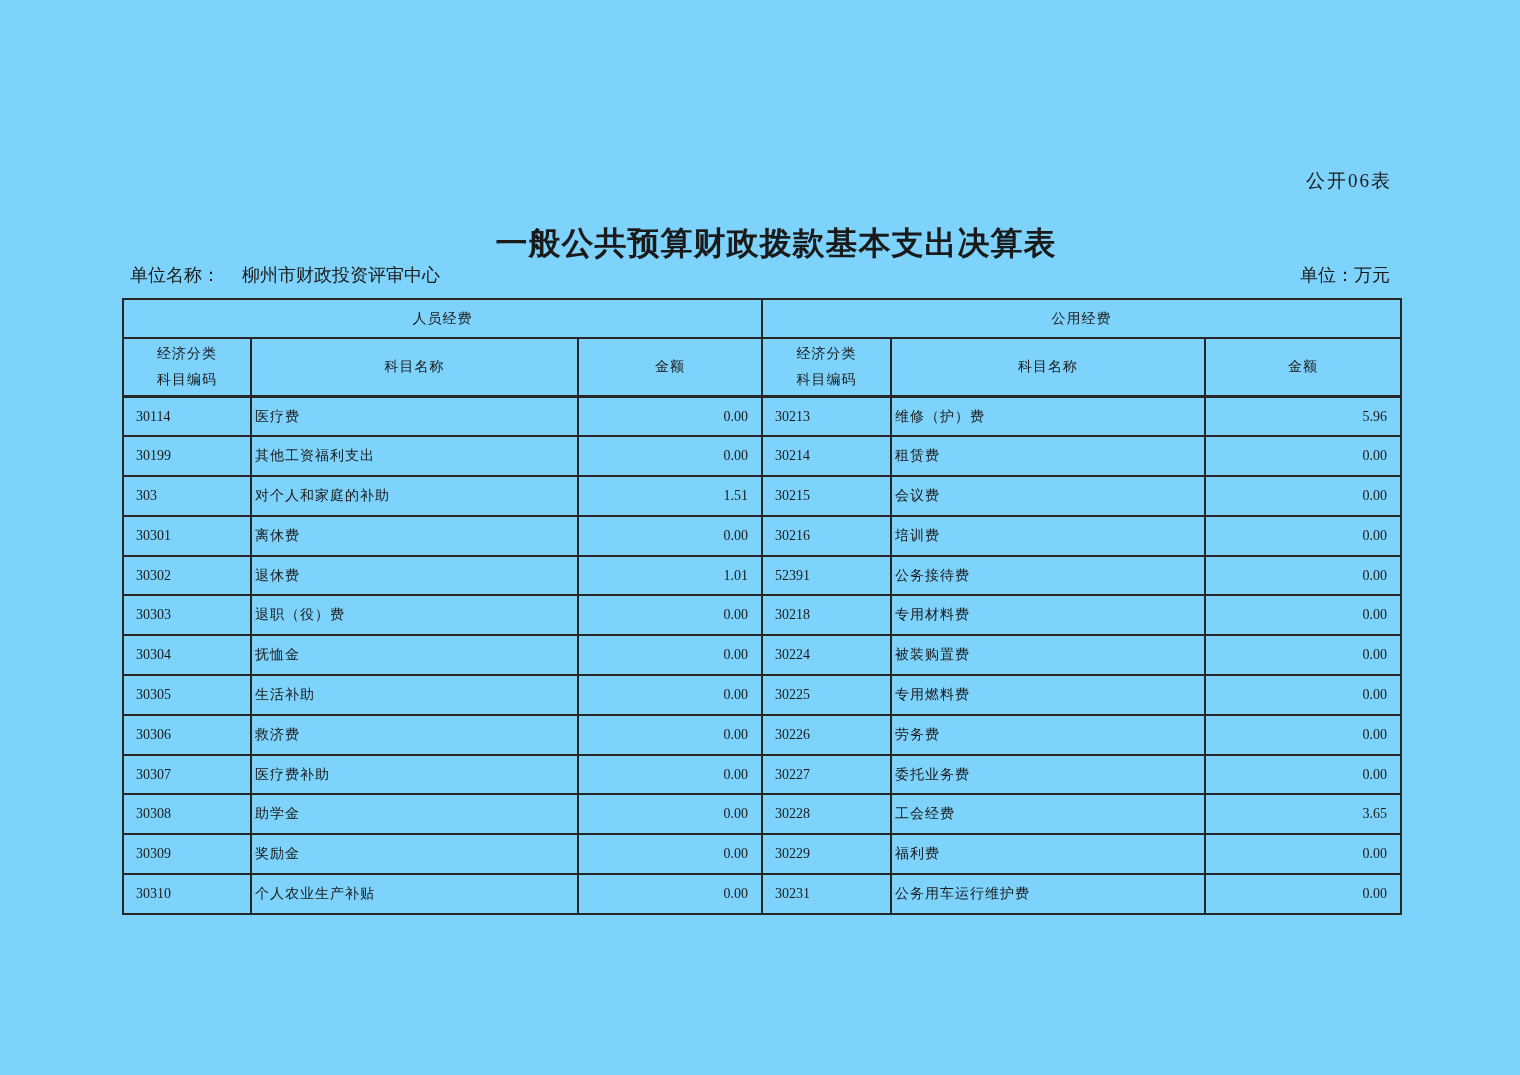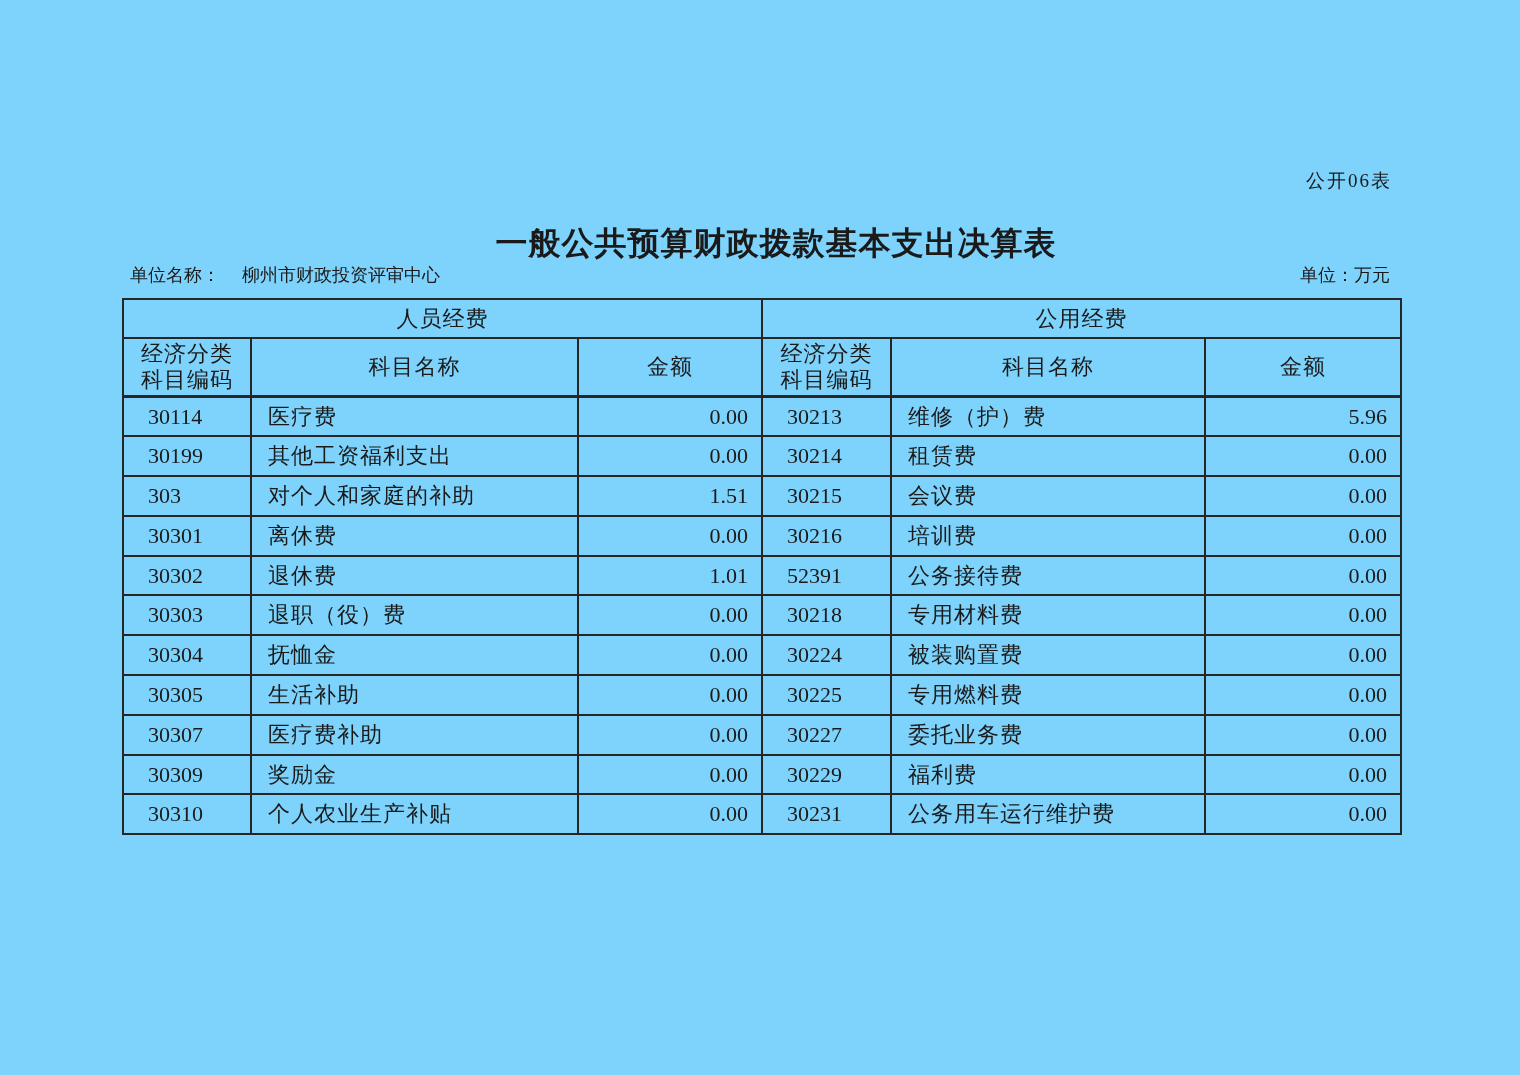--- a/index.html
+++ b/index.html
@@ -46,21 +46,21 @@
     font-size: 18px;
   }
   .meta-left .unit-name { margin-left: 22px; }
   .budget-table {
     position: absolute;
     top: 298px;
     left: 122px;
     width: 1278px;
     border-collapse: collapse;
     table-layout: fixed;
-    font-size: 22px;
+    font-size: 14px;
   }
   .budget-table th, .budget-table td {
     border: 2px solid #262626;
     padding: 0;
     font-weight: normal;
     overflow: hidden;
     white-space: nowrap;
   }
   .section-row th {
     height: 37px;
@@ -68,22 +68,22 @@
     letter-spacing: 1px;
   }
   .colhead-row th {
     height: 56px;
     text-align: center;
     border-bottom-width: 3px;
     letter-spacing: 1px;
   }
   .colhead-row .code-head div { line-height: 26px; }
   .budget-table tbody tr { height: 39.8px; }
-  .budget-table td.code  { text-align: left;  padding-left: 24px; }
-  .budget-table td.name  { text-align: left;  padding-left: 16px; letter-spacing: 1px; }
+  .budget-table td.code  { text-align: left;  padding-left: 12px; }
+  .budget-table td.name  { text-align: left;  padding-left: 3px; letter-spacing: 1px; }
   .budget-table td.amount{ text-align: right; padding-right: 13px; padding-left: 40px; }
 </style>
 </head>
 <body>
 
 <div class="page">
 
   <div class="doc-code">公开06表</div>
 
   <h1 class="doc-title">一般公共预算财政拨款基本支出决算表</h1>
@@ -183,28 +183,44 @@
         </tr>
         <tr>
           <td class="code">30305</td>
           <td class="name">生活补助</td>
           <td class="amount">0.00</td>
           <td class="code">30225</td>
           <td class="name">专用燃料费</td>
           <td class="amount">0.00</td>
         </tr>
         <tr>
+          <td class="code">30306</td>
+          <td class="name">救济费</td>
+          <td class="amount">0.00</td>
+          <td class="code">30226</td>
+          <td class="name">劳务费</td>
+          <td class="amount">0.00</td>
+        </tr>
+        <tr>
           <td class="code">30307</td>
           <td class="name">医疗费补助</td>
           <td class="amount">0.00</td>
           <td class="code">30227</td>
           <td class="name">委托业务费</td>
           <td class="amount">0.00</td>
         </tr>
         <tr>
+          <td class="code">30308</td>
+          <td class="name">助学金</td>
+          <td class="amount">0.00</td>
+          <td class="code">30228</td>
+          <td class="name">工会经费</td>
+          <td class="amount">3.65</td>
+        </tr>
+        <tr>
           <td class="code">30309</td>
           <td class="name">奖励金</td>
           <td class="amount">0.00</td>
           <td class="code">30229</td>
           <td class="name">福利费</td>
           <td class="amount">0.00</td>
         </tr>
         <tr>
           <td class="code">30310</td>
           <td class="name">个人农业生产补贴</td>

